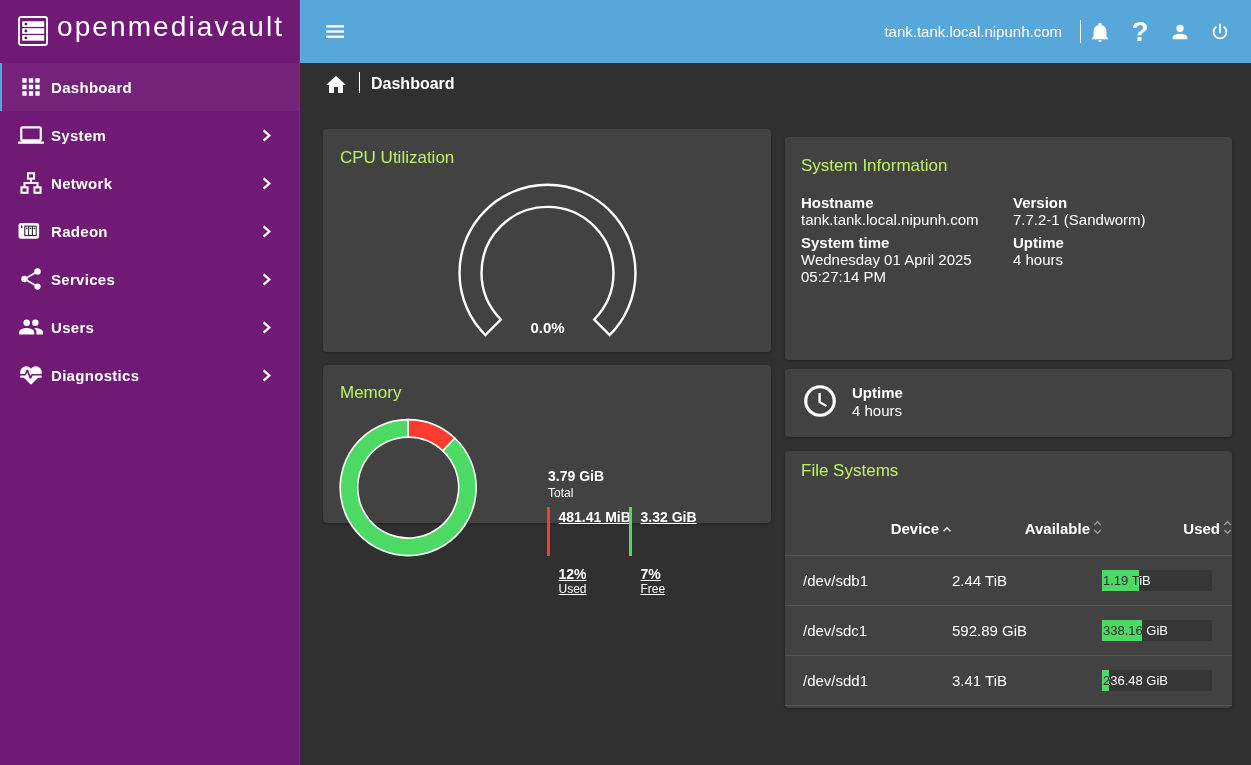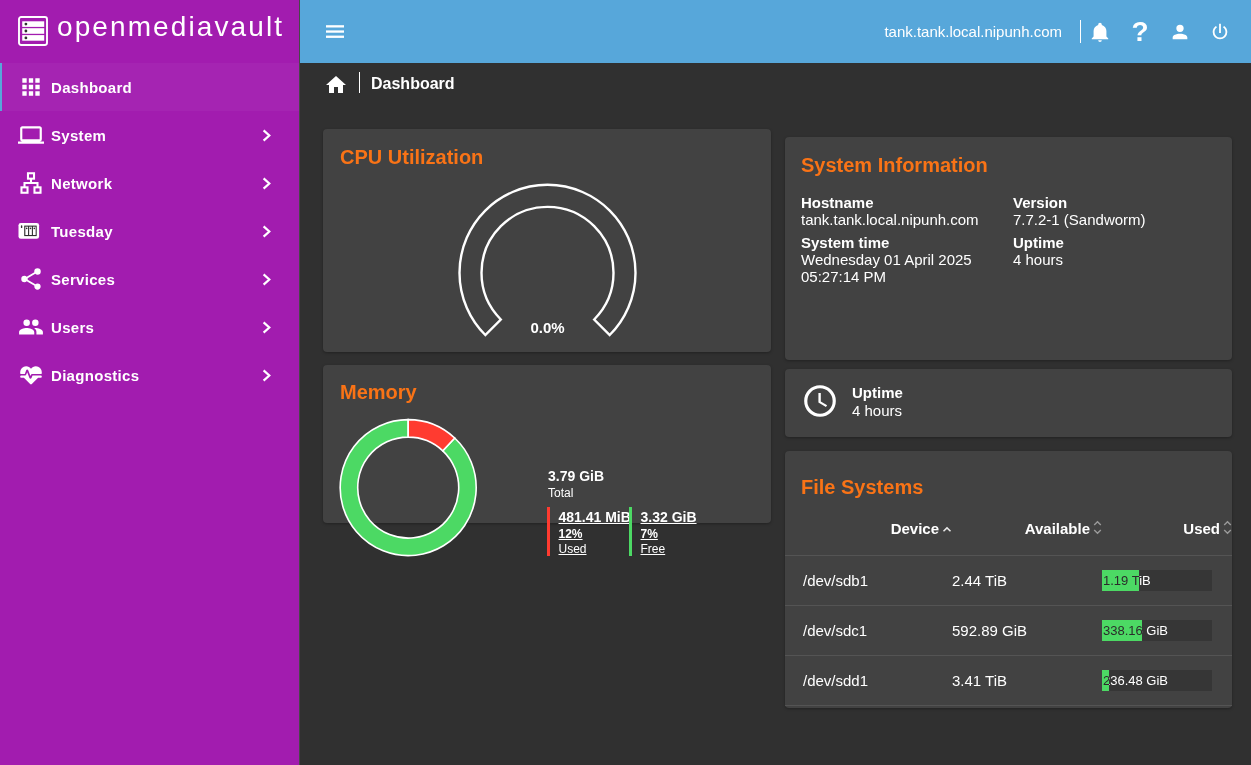--- a/index.html
+++ b/index.html
@@ -2,21 +2,21 @@
 <html><head>
 <meta charset="utf-8">
 <style>
   * { margin:0; padding:0; box-sizing:border-box; }
   html,body { width:1251px; height:765px; overflow:hidden; }
   body { font-family:"Liberation Sans", sans-serif; background:#303030; color:#fff; position:relative; }
   svg { display:block; }
 
   
   #sidebar { position:absolute; left:0; top:0; width:300px; height:765px;
-             background:#a21caf; border-right:1px solid #484848; }
+             background:#701a75; border-right:1px solid #484848; }
   #logo { position:relative; height:63px; }
   #logo svg { position:absolute; left:18px; top:15.5px; }
   #logo .word { position:absolute; left:57px; top:11px; line-height:32px; font-size:28px; font-weight:400; color:#fff; letter-spacing:2.1px; }
   .navitem { position:relative; height:48px; display:flex; align-items:center; padding-left:18px; color:#fff; }
   .navitem .lbl { margin-left:7px; font-size:15px; font-weight:700; letter-spacing:0.3px; }
   .navitem .chev { position:absolute; right:27px; top:18px; }
   .navitem.active { background:rgba(255,255,255,0.04); }
   .navitem.active::before { content:""; position:absolute; left:0; top:0; bottom:0; width:2px; background:#57a7da; }
 
   
@@ -27,53 +27,53 @@
   .tbicon { position:absolute; top:0; height:63px; width:40px; display:flex; align-items:center; justify-content:center; }
 
   
   #crumb { position:absolute; left:300px; top:63px; width:951px; height:42px; }
   #crumb .home { position:absolute; left:23.5px; top:9.5px; }
   #crumb .csep { position:absolute; left:59px; top:9px; width:1.2px; height:21px; background:#fff; }
   #crumb .ctxt { position:absolute; left:71px; top:0; height:42px; line-height:42px; font-size:16px; font-weight:700; }
 
   
   .card { position:absolute; background:#424242; border-radius:4px; box-shadow:0 1px 3px rgba(0,0,0,0.3); }
-  .cardtitle { font-size:20px; font-weight:700; color:#f97316; line-height:23px; }
+  .cardtitle { font-size:17px; font-weight:400; color:#bef264; line-height:23px; }
 
   #cpu    { left:323px; top:129px; width:448px; height:223px; }
   #mem    { left:323px; top:365px; width:448px; height:158px; }
   #sys    { left:785px; top:129px; width:447px; height:223px;margin-top:8px; }
   #up     { left:785px; top:369px; width:447px; height:68px; }
   #fs     { left:785px; top:451px; width:447px; height:257px; }
 
   #cpu .cardtitle { position:absolute; left:17px; top:16.5px; }
   #mem .cardtitle { position:absolute; left:17px; top:15.5px; }
   #sys .cardtitle { position:absolute; left:16px; top:16.5px; }
-  #fs  .cardtitle { position:absolute; left:16px; top:25px; }
+  #fs  .cardtitle { position:absolute; left:16px; top:8px; }
 
   
   #sysgrid { position:absolute; left:16px; top:57px; width:424px; font-size:15px; line-height:17px; }
   .srow { display:flex; margin-bottom:6px; }
   .scol1 { width:212px; padding-right:10px; }
   .scol2 { width:212px; }
   .slabel { font-weight:700; }
 
   
   #up .uicon { position:absolute; left:16px; top:12.5px; }
   #up .utxt  { position:absolute; left:67px; top:15px; font-size:15px; line-height:18px; }
   #up .utxt b { font-weight:700; }
 
   
   .mtotal { position:absolute; left:225px; top:103px; font-size:14px; font-weight:700; line-height:17px; }
   .mtotallbl { position:absolute; left:225px; top:120.5px; font-size:12px; color:#fff; line-height:14px; }
   .mstat { position:absolute; top:142px;text-decoration:underline; }
   .mstat .bar { position:absolute; left:0; top:0; width:3px; height:49px; }
   .mstat .txts { padding:2px 0 0 11.5px; }
   .mstat .t1 { font-size:14px; font-weight:700; line-height:16.5px; }
-  .mstat .t2 { font-size:12px; font-weight:700; line-height:16.5px; }
+  .mstat .t2 { font-size:14px; font-weight:700; line-height:16.5px;margin-top:40px; }
   .mstat .t3 { font-size:12px; line-height:14.5px; }
   #mstat-used { left:224px; }
   #mstat-free { left:306px; }
 
   
   #fs table { border-collapse:collapse; position:absolute; left:0; top:46px; width:447px; font-size:15px; }
   #fs th { text-align:right; font-weight:700; font-size:15px; color:#fff; height:58px; vertical-align:middle; padding-top:5px; border-bottom:1px solid #545454; }
   #fs td { height:50px; vertical-align:middle; border-bottom:1px solid #545454; font-weight:400; }
   #fs .c1 { padding-left:18px; width:167px; }
   #fs .c2 { width:150px; padding-right:0; }
@@ -136,21 +136,21 @@
         <rect x="0.5" y="4.9" width="20.6" height="15.9" rx="2.4" fill="#fff"></rect>
         <rect x="2.9" y="7.3" width="1.4" height="2.8" rx="0.7" fill="#2f2f2f"></rect>
         <rect x="6.2" y="7.6" width="12.5" height="10.5" fill="#2f2f2f"></rect>
         <rect x="7.35" y="8.7" width="2.7" height="8.3" fill="#fff"></rect>
         <rect x="11.15" y="8.7" width="2.7" height="8.3" fill="#fff"></rect>
         <rect x="14.95" y="8.7" width="2.7" height="8.3" fill="#fff"></rect>
         <circle cx="8.7" cy="10.4" r="0.8" fill="#2f2f2f"></circle>
         <circle cx="12.5" cy="10.4" r="0.8" fill="#2f2f2f"></circle>
         <circle cx="16.3" cy="10.4" r="0.8" fill="#2f2f2f"></circle>
       </svg>
-    <span class="lbl">Tuesday</span>
+    <span class="lbl">Radeon</span>
     <svg class="chev" width="11" height="13" viewBox="0 0 11 13">
         <path d="M2.6,1.4 L8.3,6.5 L2.6,11.6" fill="none" stroke="#fff" stroke-width="2.2"></path>
       </svg>
   </div>
   <div class="navitem">
     <svg width="26" height="26" viewBox="0 0 24 24" fill="#fff">
         <path d="M18,16.08C17.24,16.08 16.56,16.38 16.04,16.85L8.91,12.7C8.96,12.47 9,12.24 9,12C9,11.76 8.96,11.53 8.91,11.3L15.96,7.19C16.5,7.69 17.21,8 18,8A3,3 0 0,0 21,5A3,3 0 0,0 18,2A3,3 0 0,0 15,5C15,5.24 15.04,5.47 15.09,5.7L8.04,9.81C7.5,9.31 6.79,9 6,9A3,3 0 0,0 3,12A3,3 0 0,0 6,15C6.79,15 7.5,14.69 8.04,14.19L15.16,18.34C15.11,18.55 15.08,18.77 15.08,19C15.08,20.61 16.39,21.91 18,21.91C19.61,21.91 20.92,20.61 20.92,19A2.92,2.92 0 0,0 18,16.08Z"></path>
       </svg>
     <span class="lbl">Services</span>
     <svg class="chev" width="11" height="13" viewBox="0 0 11 13">

